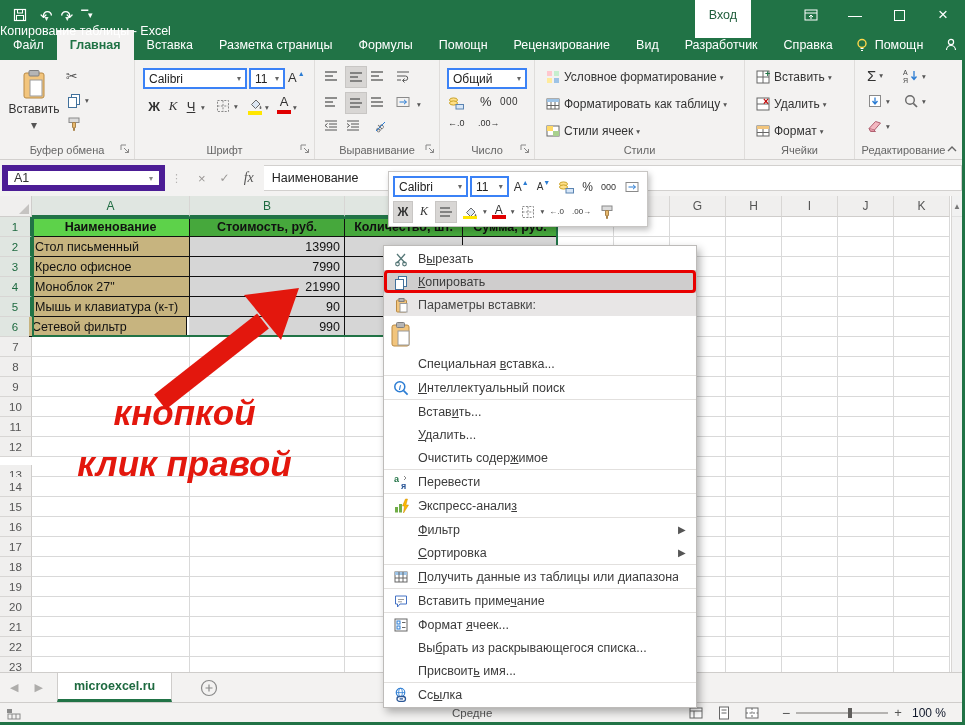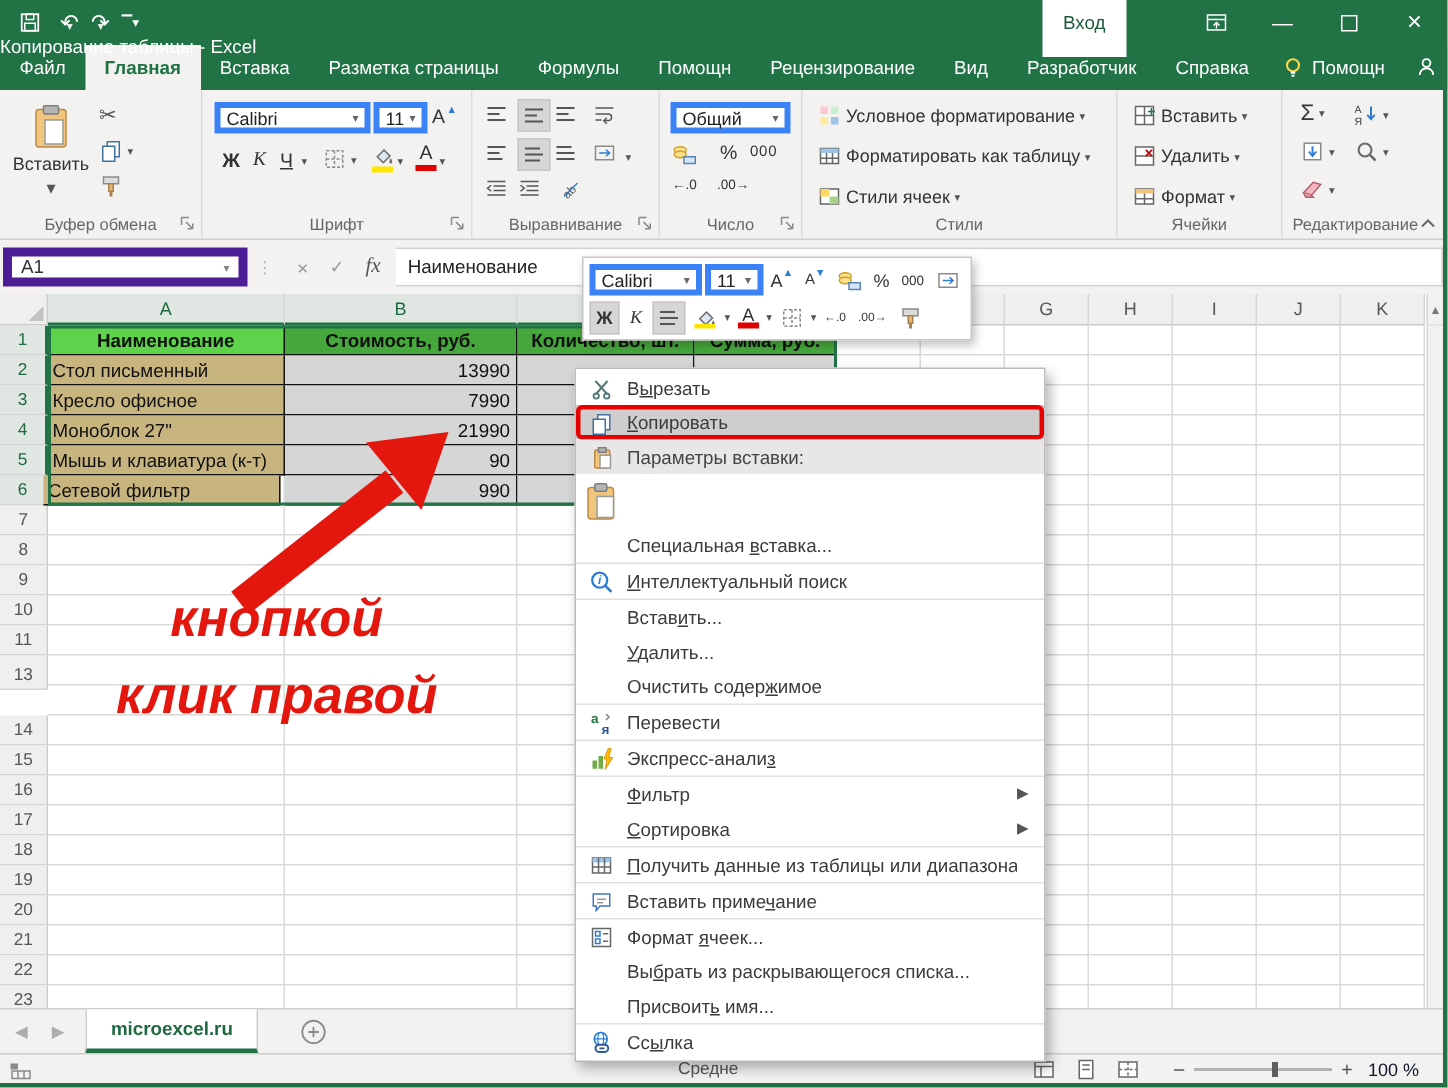--- a/index.html
+++ b/index.html
@@ -21,21 +21,21 @@
   .tab{padding:0 13px;display:flex;align-items:center;font-size:12.5px;cursor:pointer;white-space:nowrap;}
   .tab.active{background:#f3f2f1;color:var(--green);font-weight:bold;}
   .tabbar-right{margin-left:auto;display:flex;align-items:center;gap:4px;padding-right:10px;}
   .tabbar-right .tab{padding:0 8px;gap:5px;}
   
   .ribbon{position:absolute;top:60px;left:0;right:3px;height:100px;background:#f3f2f1;border-bottom:1px solid #d2d0ce;z-index:28;}
   .rgroup{position:absolute;top:0;bottom:0;border-right:1px solid #dfdddb;}
   .glabel{position:absolute;bottom:3px;left:0;right:0;text-align:center;color:#666;font-size:11px;}
   .launcher{position:absolute;bottom:4px;right:3px;}
   .rbtn{position:absolute;display:flex;align-items:center;gap:3px;color:#333;cursor:pointer;white-space:nowrap;}
-  .combo{background:#fff;border:4px solid #3b82f6;display:flex;align-items:center;justify-content:space-between;padding:0 4px;font-size:12px;color:#222;}
+  .combo{background:#fff;border:2px solid #3b82f6;display:flex;align-items:center;justify-content:space-between;padding:0 4px;font-size:12px;color:#222;}
   .chev{font-size:8px;color:#666;}
   .dd7{font-size:7.5px;color:#555;}
   .bigpaste{position:absolute;left:8px;top:5px;width:52px;height:74px;display:flex;flex-direction:column;align-items:center;gap:2px;padding-top:4px;cursor:pointer;}
   .bigpaste span{font-size:12px;}
   .fontbar{display:inline-block;width:14px;height:3.5px;margin-top:-1px;}
   .stack{display:flex;flex-direction:column;align-items:center;line-height:1;}
   .kbtn{display:flex;align-items:center;justify-content:center;border:1px solid transparent;}
   .kbtn.on{background:#d8d6d4;border-color:#c8c6c4;}
   .bold-g{font-weight:bold;font-size:13px;}
   .ital-g{font-style:italic;font-family:"Liberation Serif",serif;font-size:13px;}
@@ -575,21 +575,21 @@
         <div class="rowhead sel" style="top: 61px; height: 20px;">3</div>
         <div class="rowhead sel" style="top: 81px; height: 20px;">4</div>
         <div class="rowhead sel" style="top: 101px; height: 20px;">5</div>
         <div class="rowhead sel" style="top: 121px; height: 20px;">6</div>
         <div class="rowhead" style="top: 141px; height: 20px;">7</div>
         <div class="rowhead" style="top: 161px; height: 20px;">8</div>
         <div class="rowhead" style="top: 181px; height: 20px;">9</div>
         <div class="rowhead" style="top: 201px; height: 20px;">10</div>
         <div class="rowhead" style="top: 221px; height: 20px;">11</div>
         <div class="rowhead" style="top: 241px; height: 20px;">12</div>
-        <div class="rowhead" style="top: 244px; height: 20px;">13</div>
+        <div class="rowhead" style="top: 269px; height: 20px;">13</div>
         <div class="rowhead" style="top: 281px; height: 20px;">14</div>
         <div class="rowhead" style="top: 301px; height: 20px;">15</div>
         <div class="rowhead" style="top: 321px; height: 20px;">16</div>
         <div class="rowhead" style="top: 341px; height: 20px;">17</div>
         <div class="rowhead" style="top: 361px; height: 20px;">18</div>
         <div class="rowhead" style="top: 381px; height: 20px;">19</div>
         <div class="rowhead" style="top: 401px; height: 20px;">20</div>
         <div class="rowhead" style="top: 421px; height: 20px;">21</div>
         <div class="rowhead" style="top: 441px; height: 20px;">22</div>
         <div class="rowhead" style="top: 461px; height: 20px;">23</div>

